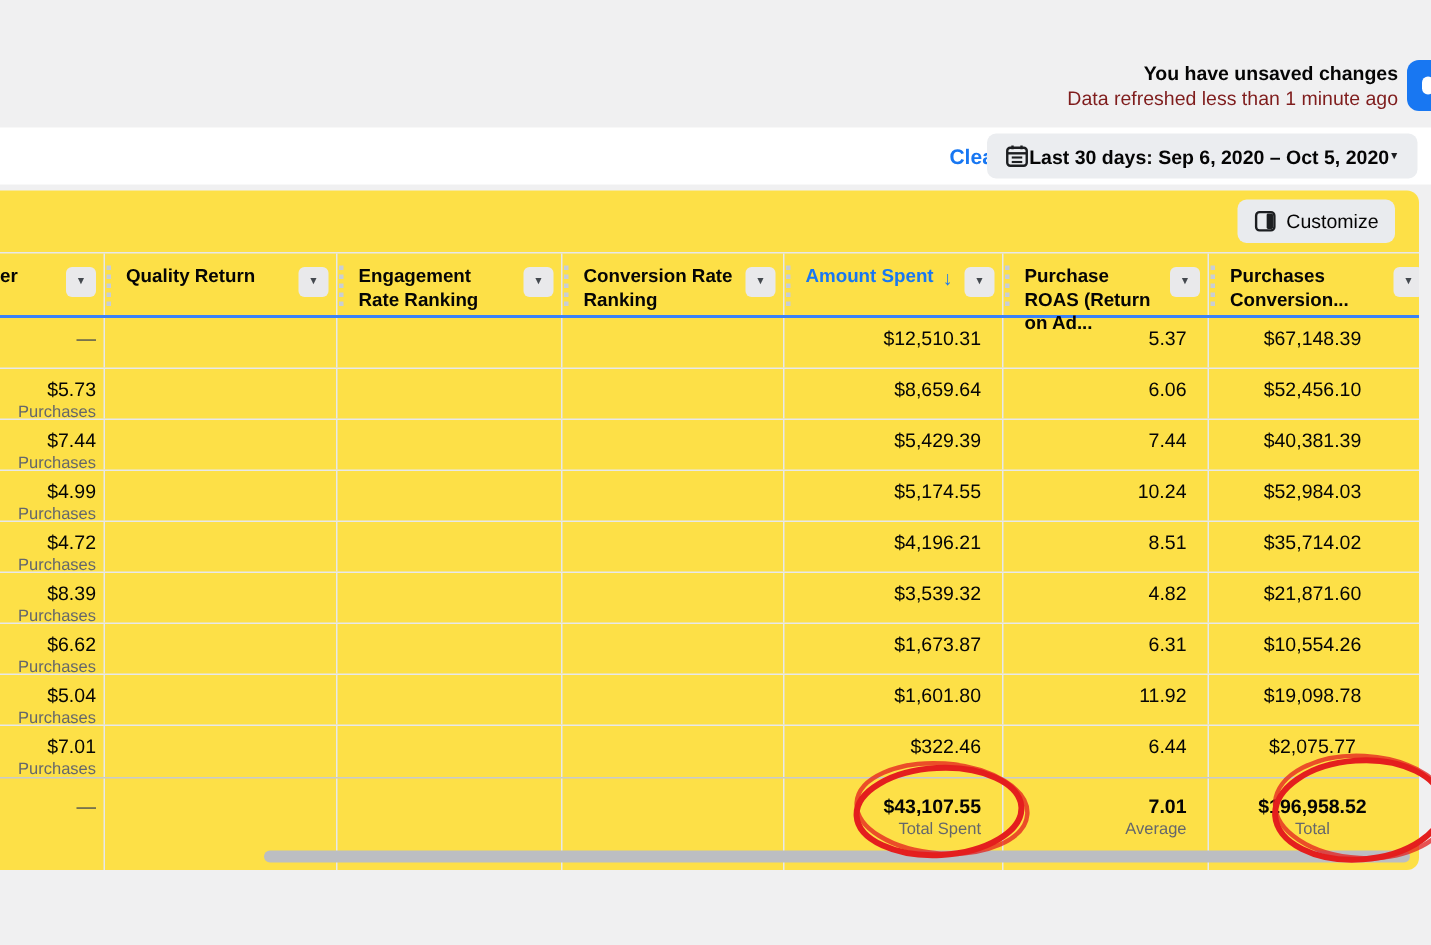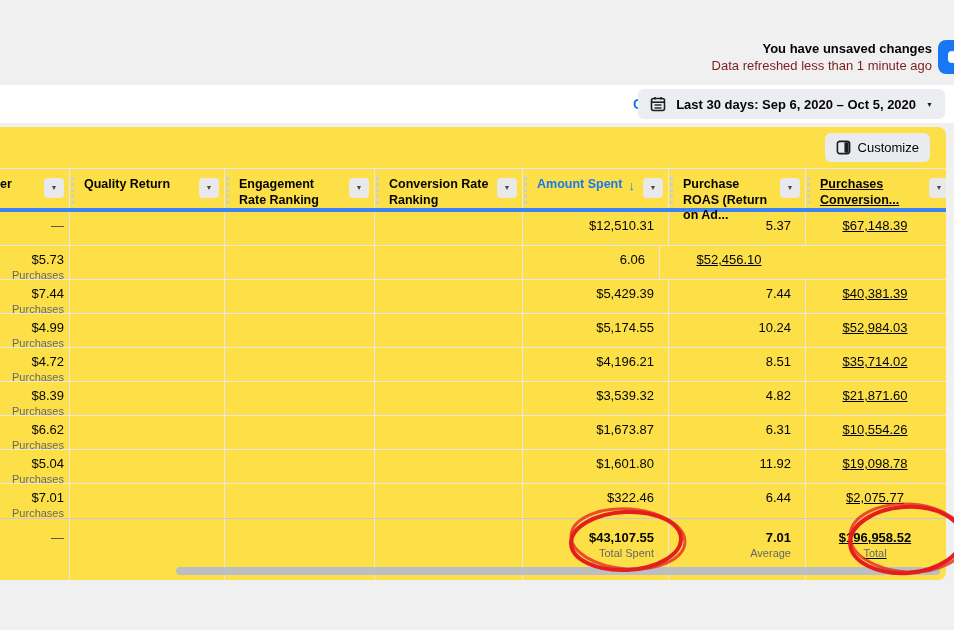--- a/index.html
+++ b/index.html
@@ -10,46 +10,46 @@
   
   .top-band { position:absolute; left:0; top:0; width:954px; height:85px; background:#f0f0f1; }
   .unsaved-line { position:absolute; right:22px; top:41px; font-size:13px; font-weight:700; color:#050505; white-space:nowrap; }
   .refreshed-line { position:absolute; right:22px; top:58px; font-size:13px; color:#7f1d1d; white-space:nowrap; }
   .blue-btn { position:absolute; right:0; top:40px; width:16px; height:34px; background:#1877f2; border:none; border-radius:8px 0 0 8px; cursor:pointer; }
   .blue-btn::after { content:""; position:absolute; right:-2px; top:11px; width:8px; height:12px; background:#ffffff; border-radius:4px; }
 
   
   .filter-bar { position:absolute; left:0; top:85px; width:954px; height:38px; background:#ffffff; }
   .clear-link { position:absolute; right:286px; top:11px; font-size:14px; font-weight:600; color:#1877f2; cursor:pointer; background:none; border:none; font-family:inherit; }
-  .date-btn { position:absolute; right:9px; top:4px; height:30px; display:flex; align-items:center; gap:10px; padding:0 12px; background:#ebedf0; border:none; border-radius:6px; font-family:inherit; font-size:13px; font-weight:600; color:#050505; cursor:pointer; white-space:nowrap;justify-content:center; }
+  .date-btn { position:absolute; right:9px; top:4px; height:30px; display:flex; align-items:center; gap:0; padding:0 12px; background:#ebedf0; border:none; border-radius:6px; font-family:inherit; font-size:13px; font-weight:600; color:#050505; cursor:pointer; white-space:nowrap;justify-content:center; }
   .caret-glyph { font-size:7px; color:#1c1e21; line-height:1; }
 
   
   .card { position:absolute; left:0; top:127px; width:946px; height:453px; background:#fde047; border-radius:0 8px 8px 0; overflow:hidden; }
   .card-toolbar { position:relative; height:41px; }
   .customize-btn { position:absolute; right:16px; top:6px; height:29px; display:flex; align-items:center; gap:7px; padding:0 11px; background:#e9ebee; border:none; border-radius:6px; font-family:inherit; font-size:13px; font-weight:500; color:#050505; cursor:pointer; }
 
   
   .table { position:absolute; left:0; top:41px; width:954px; }
   .tr { display:flex; width:954px; }
-  .thead { height:44px; border-top:1px solid #e7e8ea; border-bottom:4px solid #3b82f6; }
+  .thead { height:44px; border-top:1px solid #e7e8ea; border-bottom:2px solid #3b82f6; }
   .th { position:relative; padding:8px 30px 0 14px; font-size:12.5px; font-weight:700; color:#050505; line-height:1.25; border-right:1px solid #e7e8ea; }
   .th:last-child { border-right:none; }
   .th .handle { position:absolute; left:1px; top:8px; height:27px; width:0; border-left:3px dotted #c9ced4; }
   .th .menu-caret { position:absolute; right:5px; top:9px; width:20px; height:20px; background:#e9e9eb; border:none; border-radius:4px; font-size:7px; color:#44494f; cursor:pointer; line-height:20px; text-align:center; padding:0; }
   .th.sorted { color:#1877f2; }
   .th .sort-arrow { position:absolute; right:33px; top:9px; font-size:13px; font-weight:700; color:#1877f2; cursor:pointer; }
 
   .col-c1 { width:70px; }
   .col-c2 { width:155px; }
   .col-c3 { width:150px; }
   .col-c4 { width:148px; }
   .col-c5 { width:146px; }
   .col-c6 { width:137px; }
-  .col-c7 { width:148px;text-decoration:underline; }
+  .col-c7 { width:148px; }
 
   .row { height:34px; border-bottom:1px solid #e7e8ea; }
   .row:nth-child(9) { border-bottom:none; }
   .td { padding:7px 14px 0 4px; font-size:13px; color:#050505; text-align:right; border-right:1px solid #e7e8ea; line-height:1.15; }
   .td:last-child { border-right:none;text-align:center; }
   .td.c1 { padding-right:5px; }
   .sub { font-size:11px; color:#65676b; margin-top:1px; }
 
   .totals { height:62px; border-top:1px solid #c8cacd; }
   .totals .td { padding-top:12px; }
@@ -158,20 +158,21 @@
         </div>
 
         <div class="tr row">
           <div class="td c1 col-c1">
               <div>$5.73</div>
               <div class="sub">Purchases</div>
             </div>
           <div class="td col-c2"></div>
           <div class="td col-c3"></div>
           <div class="td col-c4"></div>
+          <div class="td col-c5">$8,659.64</div>
           <div class="td col-c6">6.06</div>
           <div class="td col-c7">$52,456.10</div>
         </div>
 
         <div class="tr row">
           <div class="td c1 col-c1">
               <div>$7.44</div>
               <div class="sub">Purchases</div>
             </div>
           <div class="td col-c2"></div>

